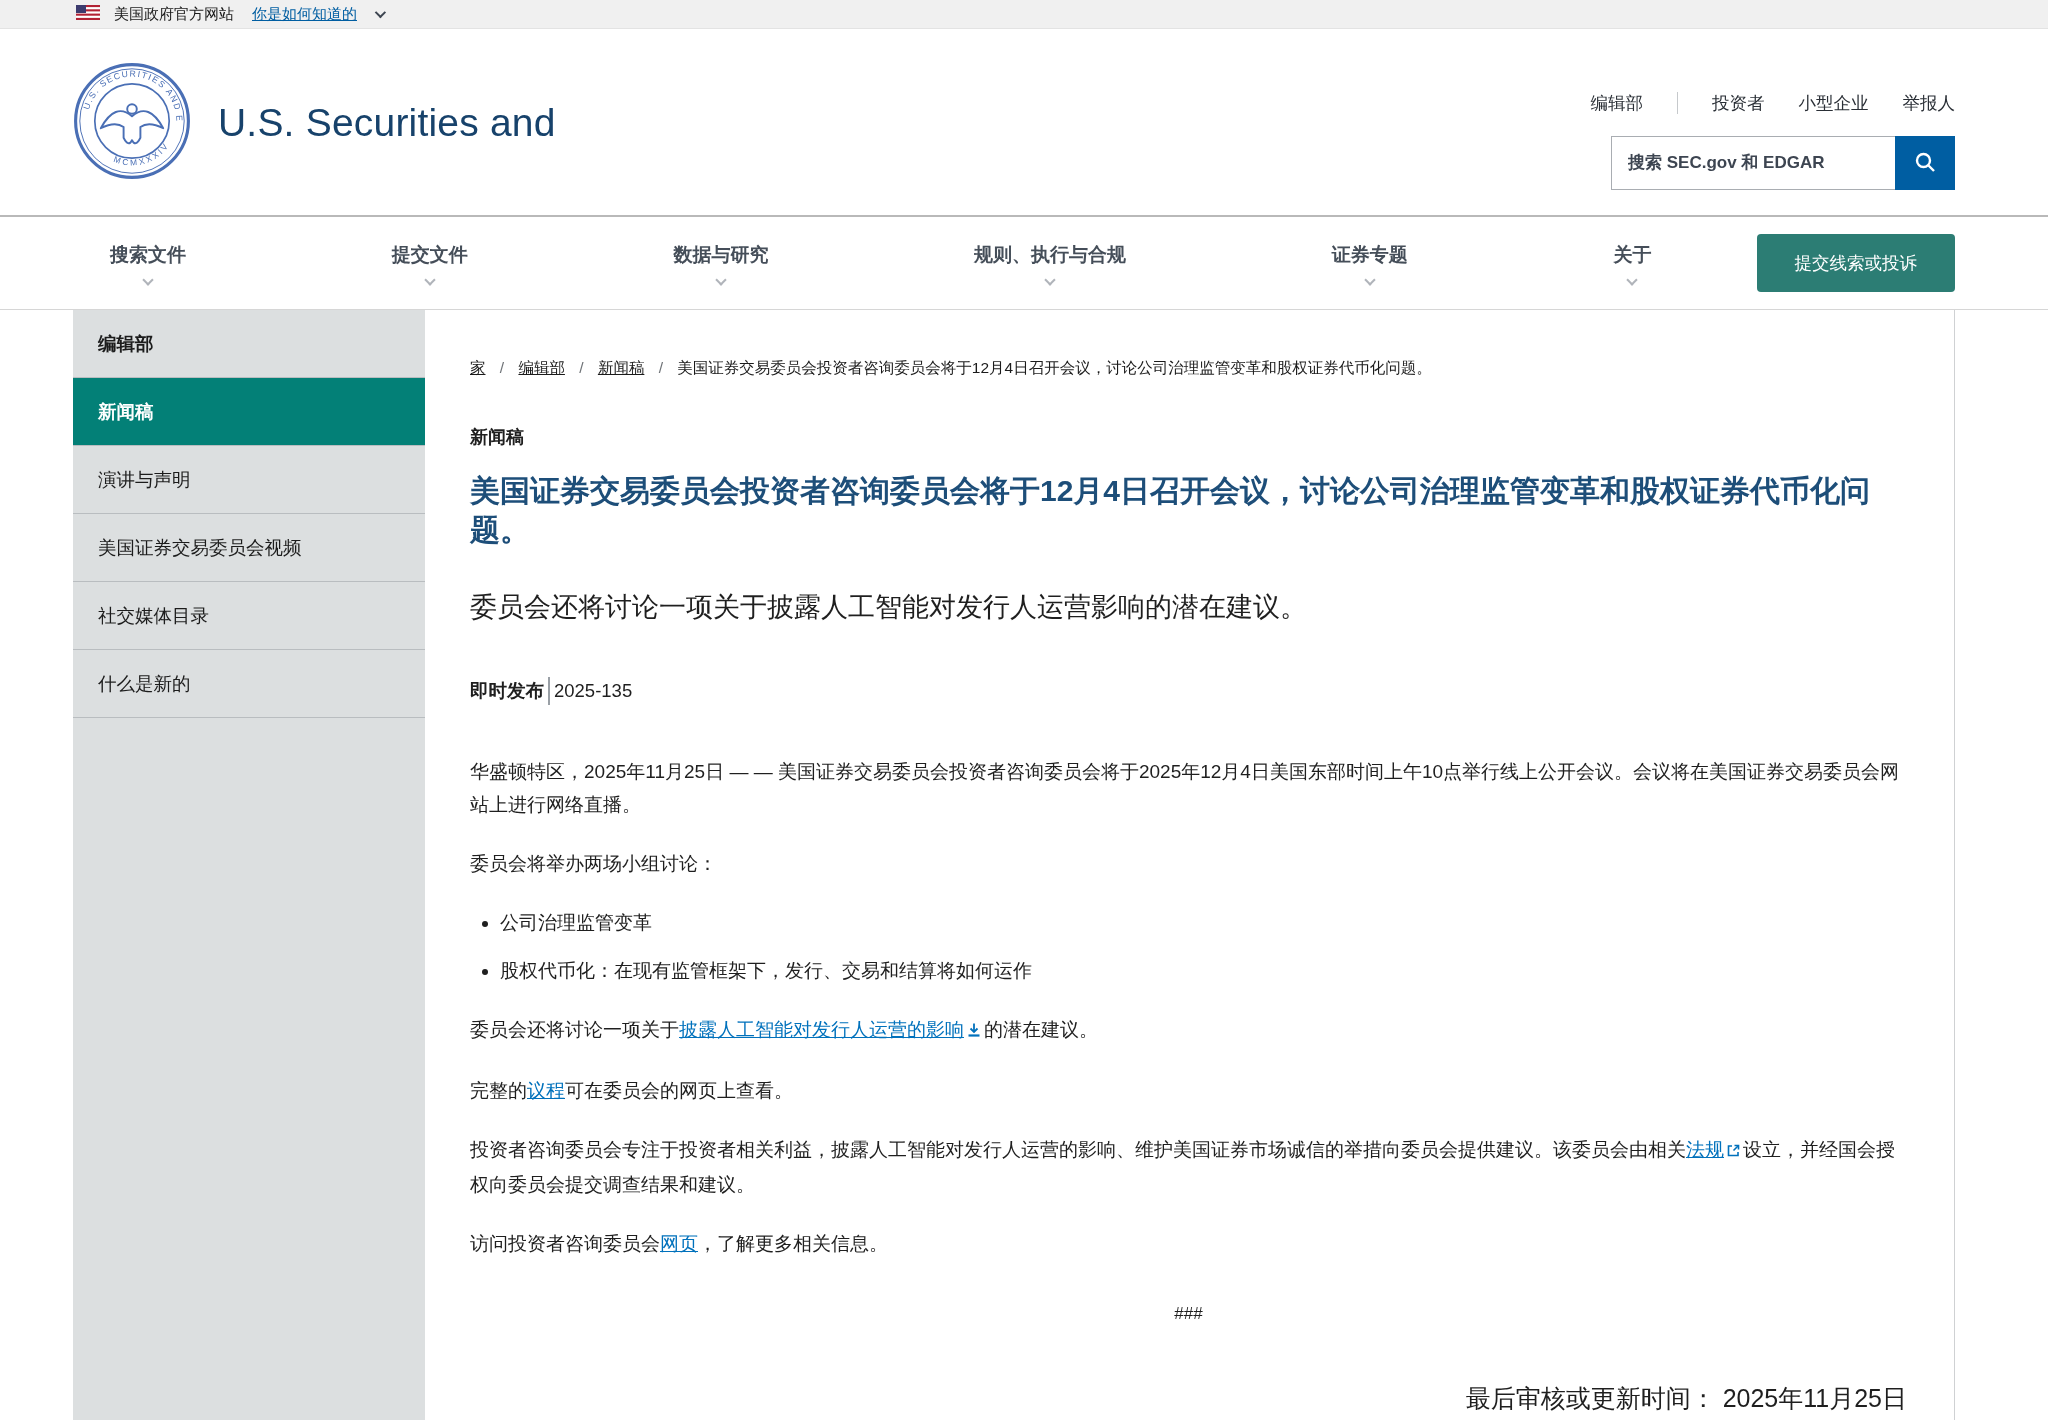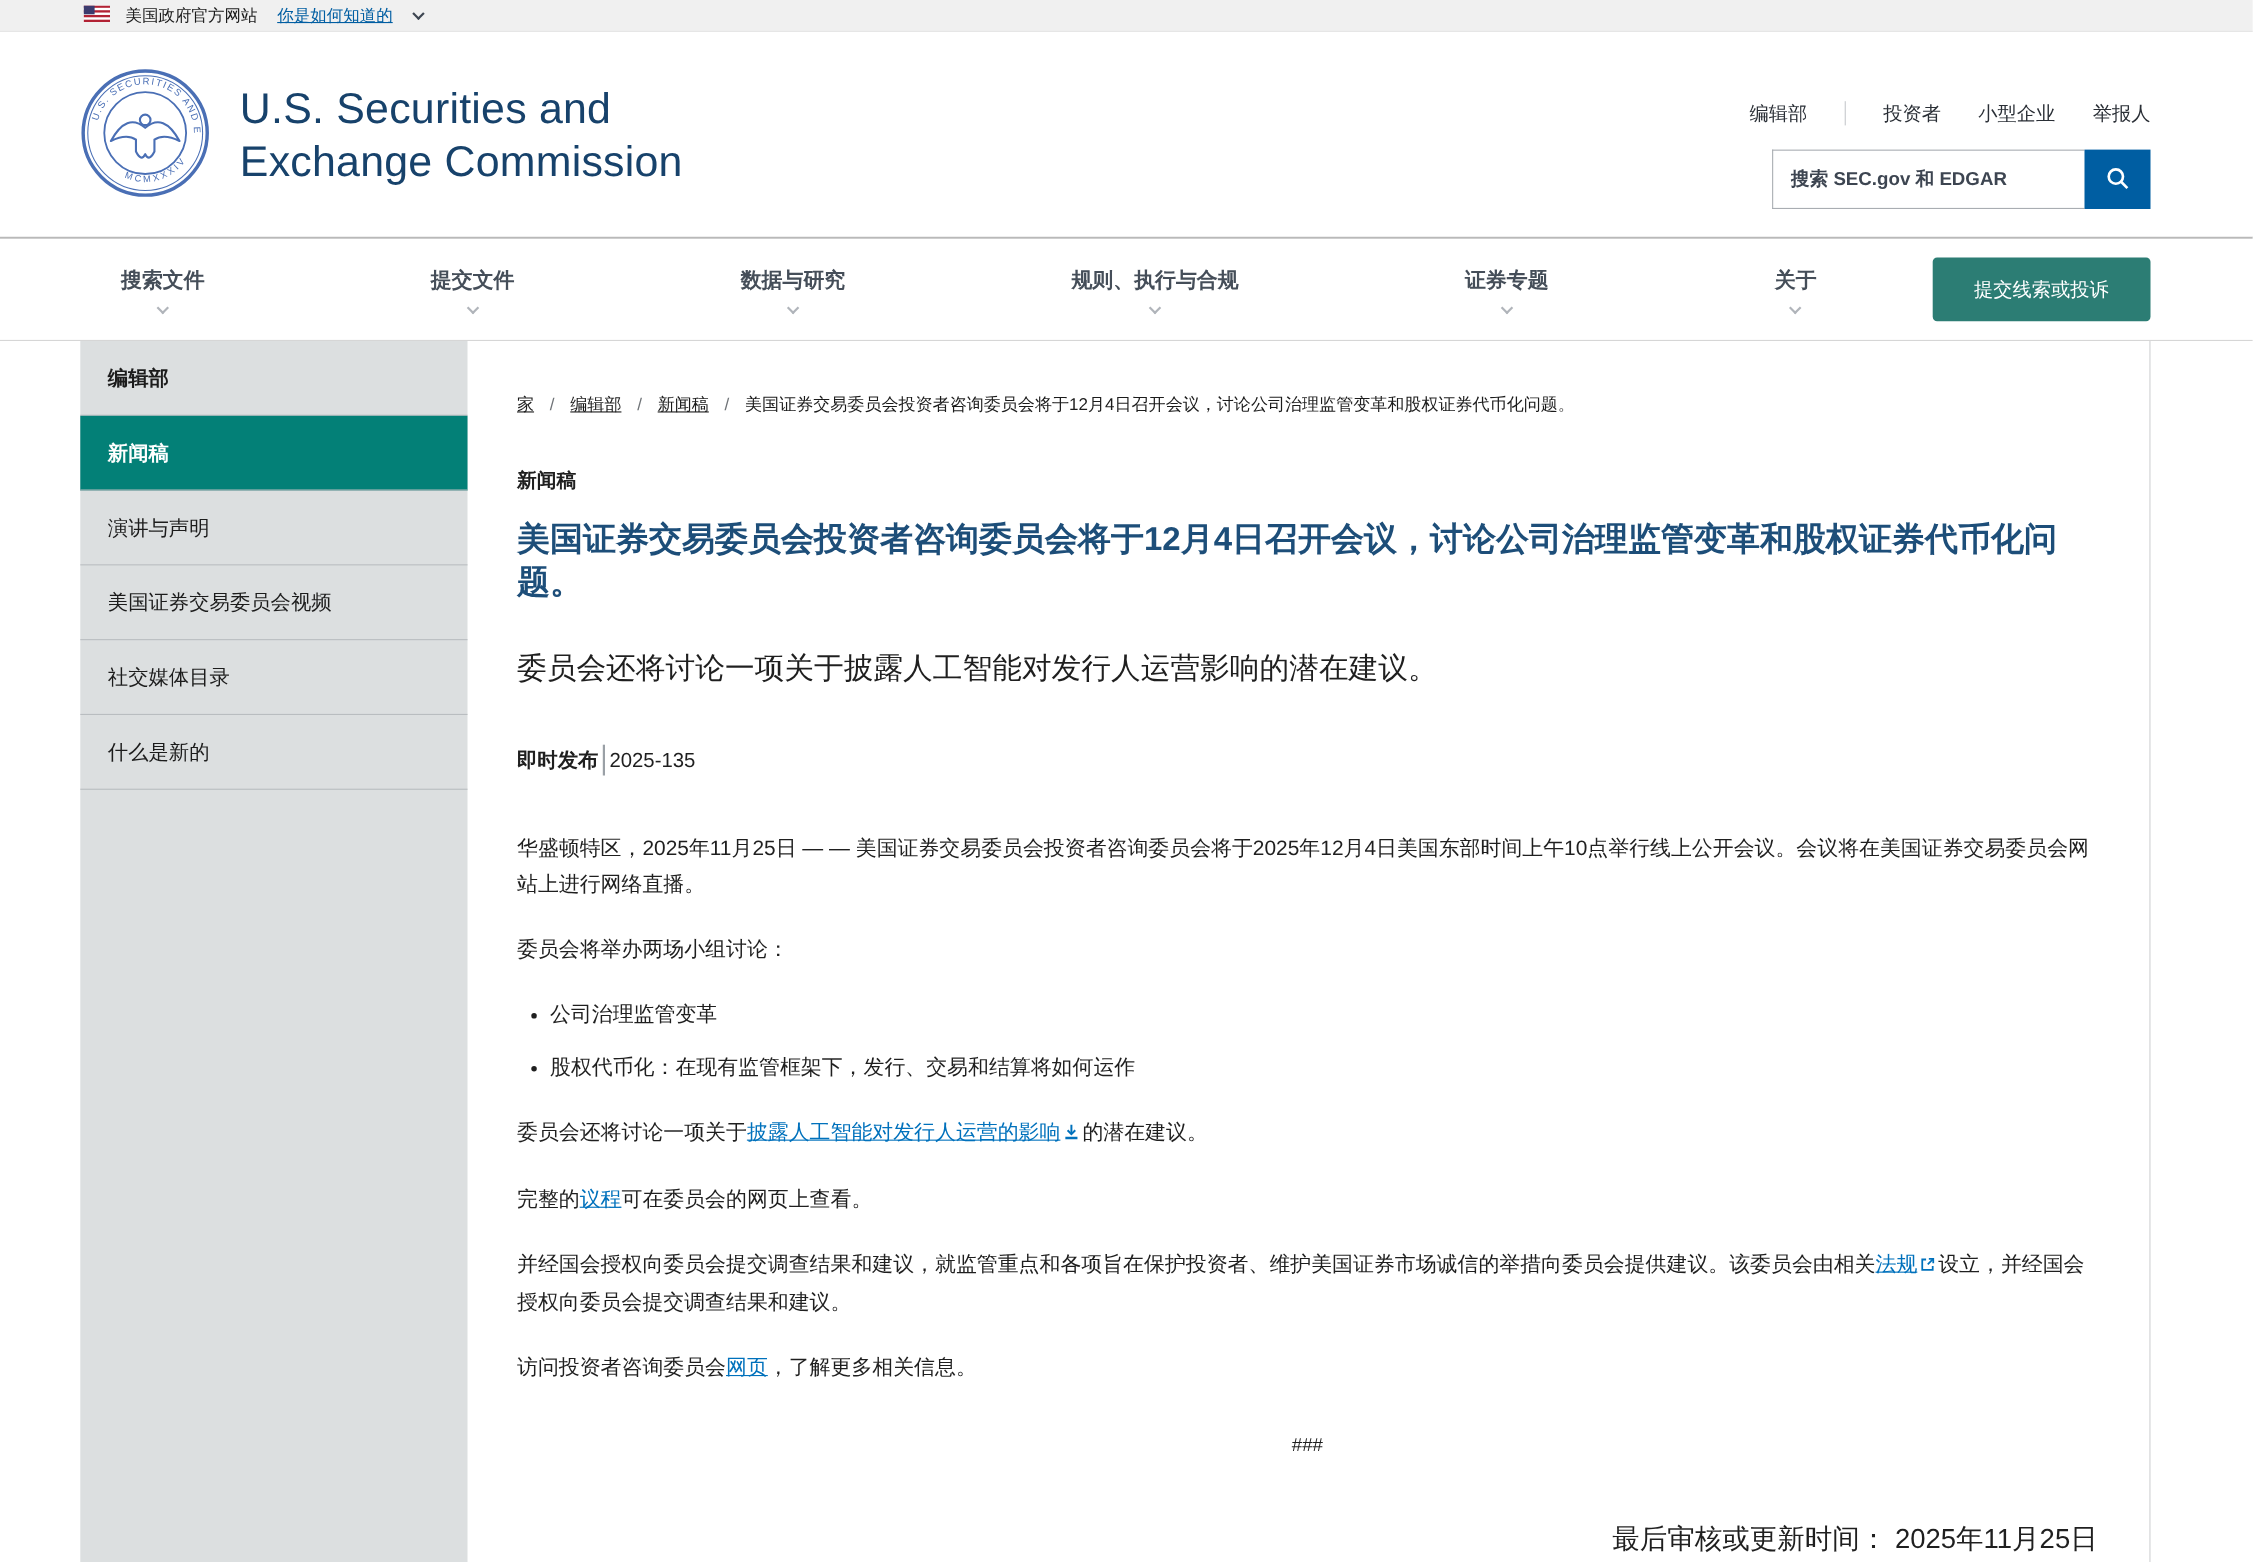--- a/index.html
+++ b/index.html
@@ -108,21 +108,20 @@
           <textPath href="#arcBot" startOffset="36%">MCMXXXIV</textPath>
         </text>
         <g fill="none" stroke="#4a6fb5" stroke-width="1.6" stroke-linejoin="round">
           <path d="M24,56 Q36,34 50,46 Q64,34 76,56 Q64,50 57,55 L57,64 Q53,72 50,66 Q47,72 43,64 L43,55 Q36,50 24,56 Z"></path>
           <circle cx="50" cy="40" r="4"></circle>
         </g>
       </svg>
     </span>
     <div class="wordmark">
       <div>U.S. Securities and</div>
-      <div>Exchange Commission</div>
     </div>
   </div>
 
   <div class="quicklinks">
     <a href="#" style="color:#2a2f36;text-decoration:none">编辑部</a>
     <span class="vdiv"></span>
     <a href="#" style="color:#2a2f36;text-decoration:none">投资者</a>
     <a href="#" style="color:#2a2f36;text-decoration:none">小型企业</a>
     <a href="#" style="color:#2a2f36;text-decoration:none">举报人</a>
   </div>
@@ -211,21 +210,21 @@
       <ul>
         <li>公司治理监管变革</li>
         <li>股权代币化：在现有监管框架下，发行、交易和结算将如何运作</li>
       </ul>
       <p><span>委员会还将讨论一项关于</span><a href="#" class="blue">披露人工智能对发行人运营的影响</a><span class="inline-icon"><svg width="16" height="16" viewBox="0 0 16 16" fill="none" stroke="#0071bc" stroke-width="1.8">
               <path d="M8 1.5v8"></path>
               <path d="M4.5 6.5L8 10l3.5-3.5"></path>
               <path d="M2.5 13.5h11" stroke-width="2.2"></path>
             </svg></span><span>的潜在建议。</span></p>
       <p><span>完整的</span><a href="#" class="blue">议程</a><span>可在委员会的网页上查看。</span></p>
-      <p><span>并经国会授权向委员会提交调查结果和建议，就监管重点和各项旨在保护投资者、维护美国证券市场诚信的举措向委员会提供建议。该委员会由相关</span><a href="#" class="blue">法规</a><span class="inline-icon"><svg width="15" height="15" viewBox="0 0 15 15" fill="none" stroke="#0071bc" stroke-width="1.6">
+      <p><span>投资者咨询委员会专注于投资者相关利益，披露人工智能对发行人运营的影响、维护美国证券市场诚信的举措向委员会提供建议。该委员会由相关</span><a href="#" class="blue">法规</a><span class="inline-icon"><svg width="15" height="15" viewBox="0 0 15 15" fill="none" stroke="#0071bc" stroke-width="1.6">
               <path d="M6 3H2.5v9.5H12V9"></path>
               <path d="M8.5 2.5H12.5V6.5"></path>
               <path d="M12.5 2.5L7.5 7.5"></path>
             </svg></span><span>设立，并经国会授权向委员会提交调查结果和建议。</span></p>
       <p><span>访问投资者咨询委员会</span><a href="#" class="blue">网页</a><span>，了解更多相关信息。</span></p>
     </div>
 
     <div class="endmark">###</div>
 
     <div class="modified">

